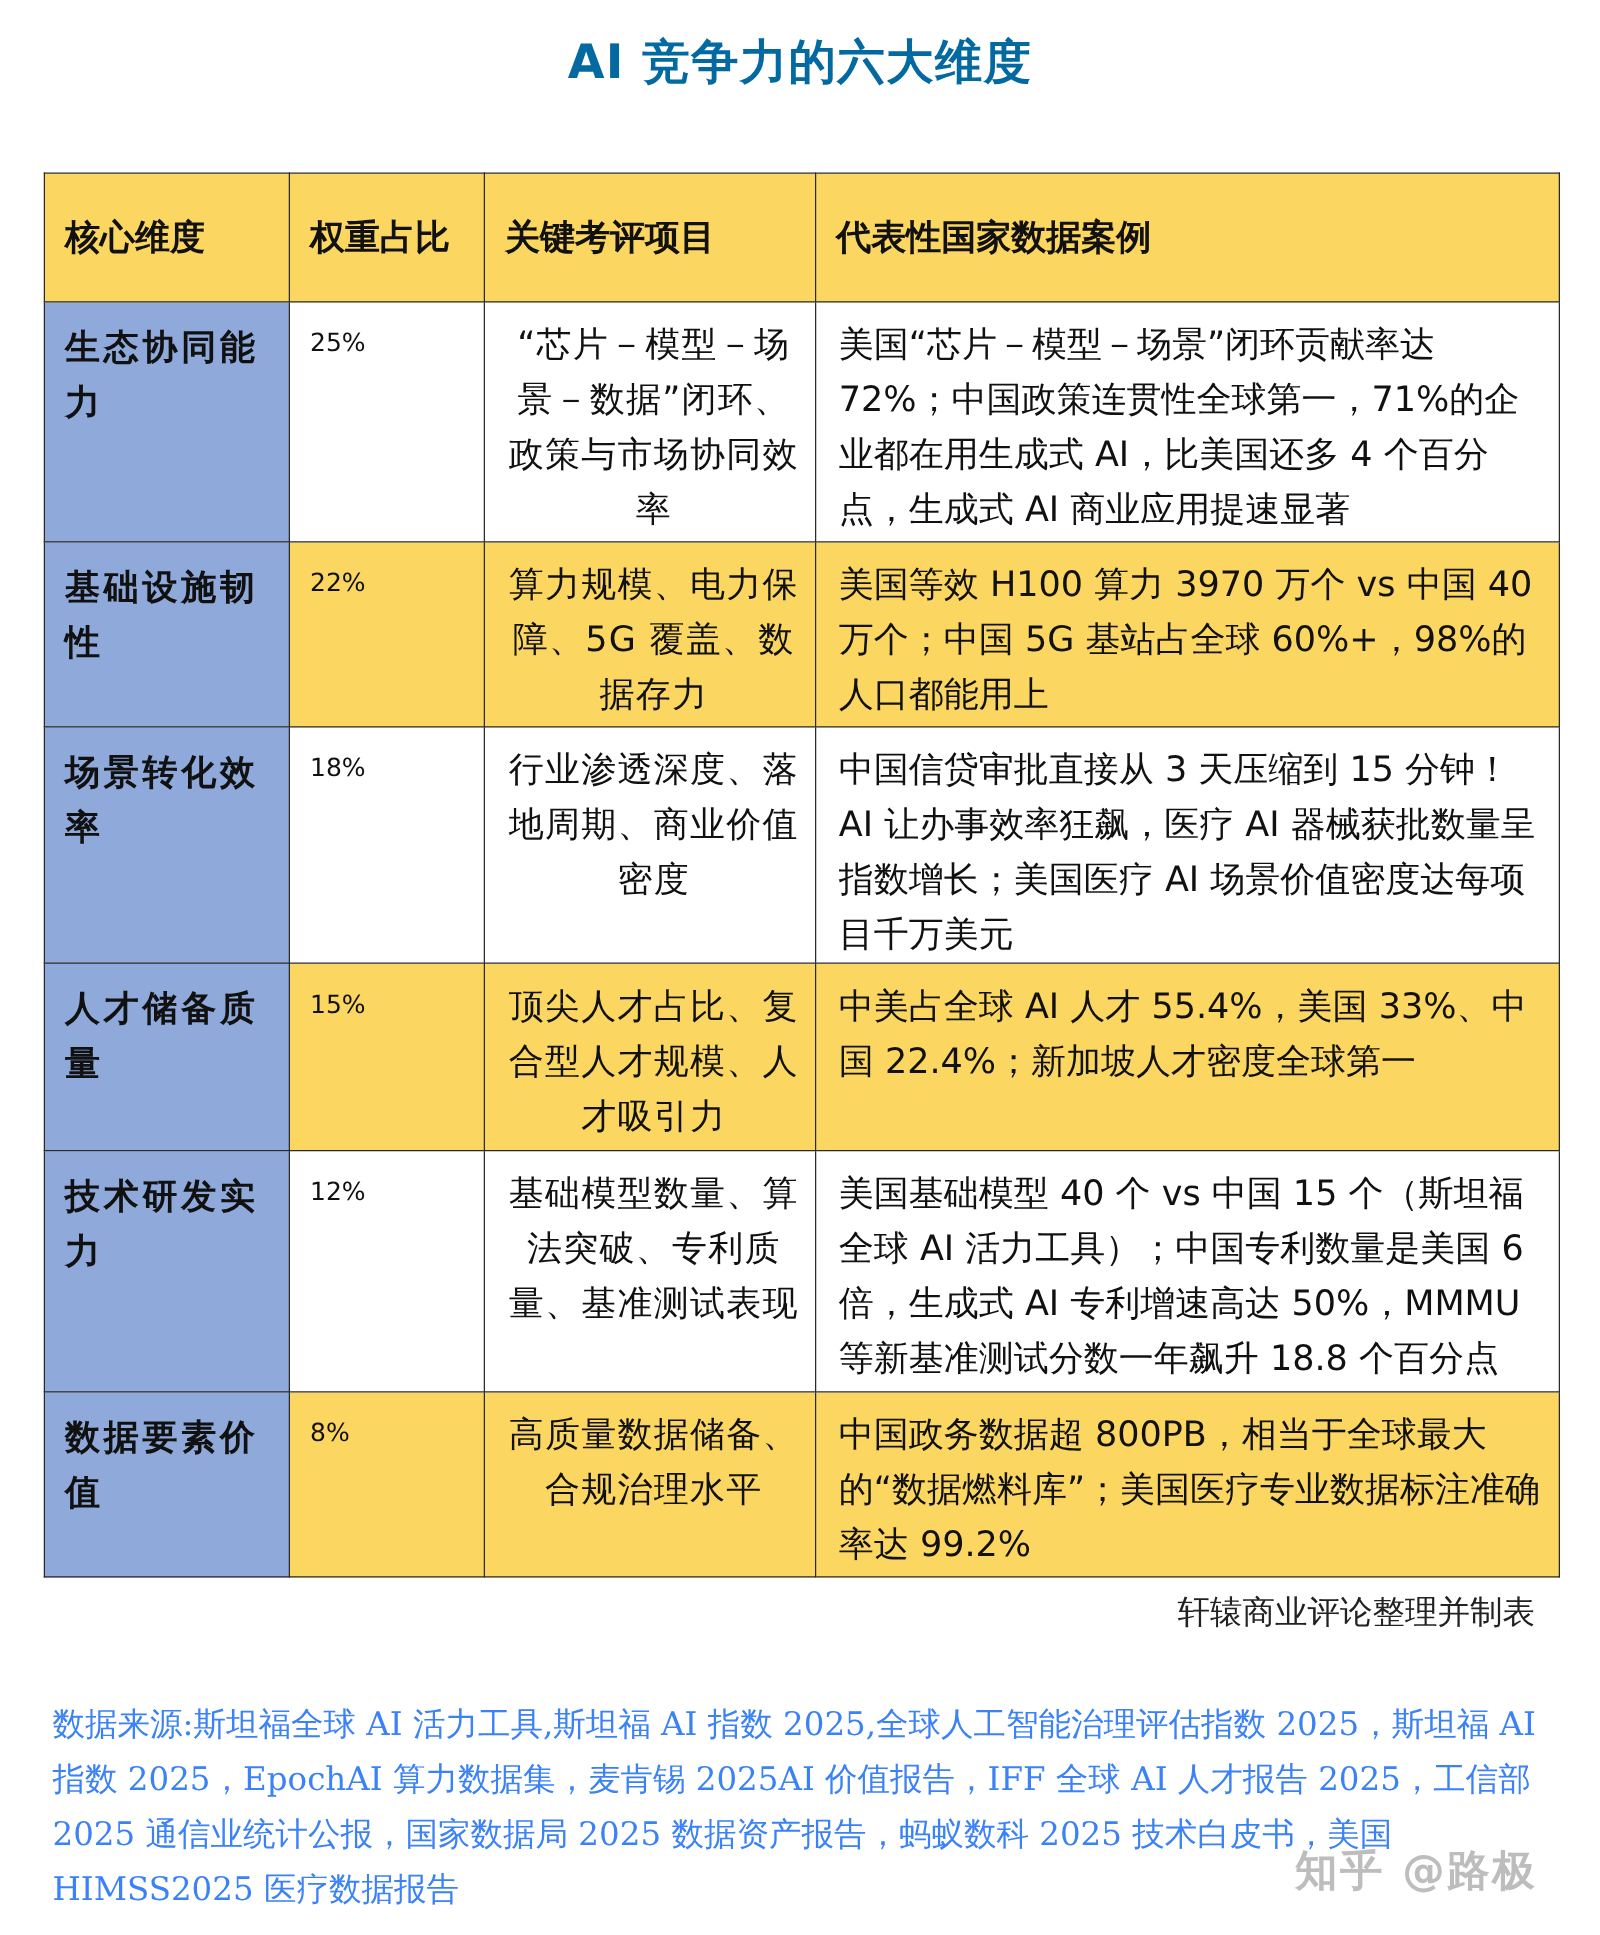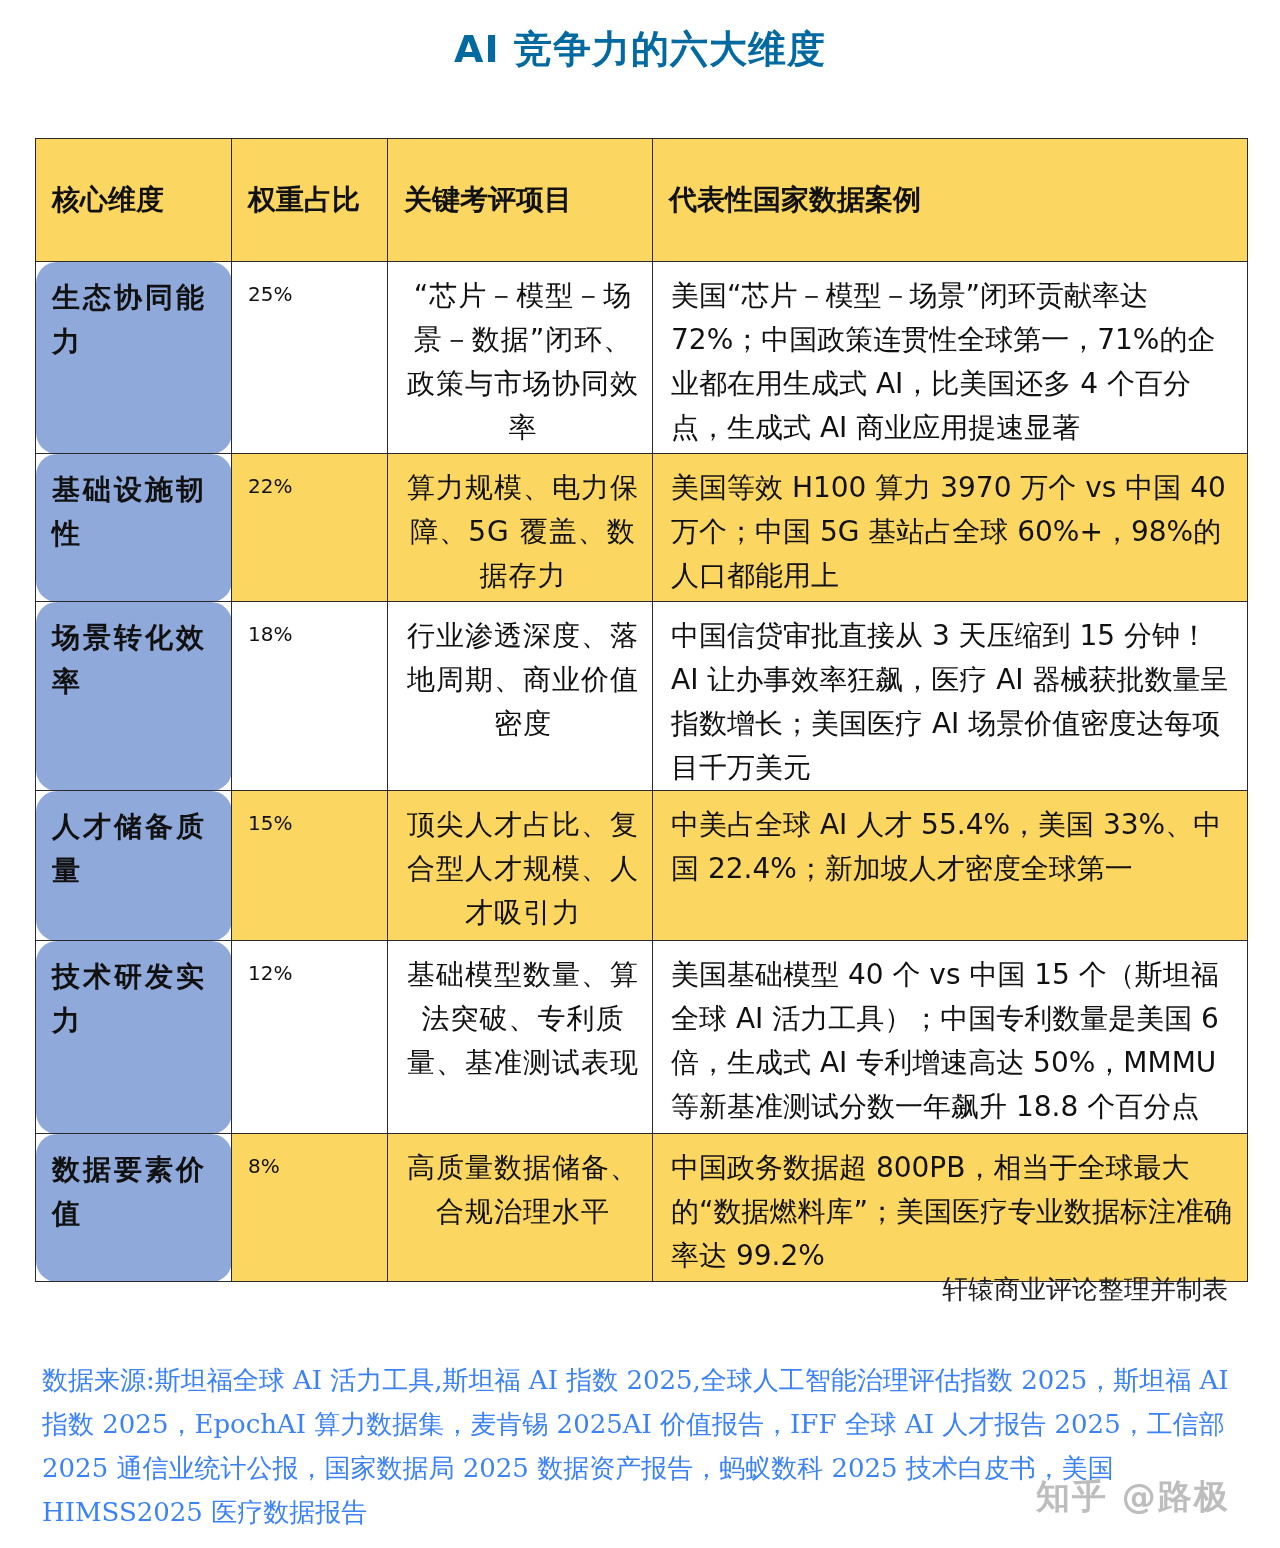--- a/index.html
+++ b/index.html
@@ -3,26 +3,26 @@
 <meta charset="utf-8">
 <style>
   html, body { margin: 0; padding: 0; background: #ffffff; }
   body { width: 1280px; height: 1548px; position: relative; overflow: hidden;
          font-family: "DejaVu Sans", "Liberation Sans", sans-serif; color: #111; }
   .title { position: absolute; top: 24px; left: 0; width: 1280px; text-align: center;
            font-size: 38px; font-weight: bold; letter-spacing: 1px; color: #0369a1; }
   table.main { position: absolute; left: 35px; top: 138px; width: 1212px;
                border-collapse: collapse; table-layout: fixed; }
   table.main td, table.main th { border: 1.5px solid #2a2a2a; vertical-align: top;
-               padding: 10px; }
+               padding: 0; }
   table.main th { background: #fbd661; height: 102px; vertical-align: middle;
                text-align: left; font-size: 28px; font-weight: bold; padding-left: 16px; }
   .c1 { width: 196px; } .c2 { width: 156px; } .c3 { width: 265px; } .c4 { width: 595px; }
   td.dim { background: #8fa9da; font-size: 28px; font-weight: bold; line-height: 44px;
-           padding: 14px 12px 0 16px !important; letter-spacing: 3px; border-radius: 21px; }
+           padding: 14px 12px 0 16px !important; letter-spacing: 3px; }
   td.weight { font-size: 20px; padding: 16px 0 0 16px !important; line-height: 32px; }
   td.items { font-size: 28px; line-height: 44px; padding: 12px 10px 0 16px !important;
              letter-spacing: 1px; text-align: center; }
   td.cases { font-size: 28px; line-height: 44px; padding: 12px 12px 0 18px !important; }
   tr.white td.weight, tr.white td.items, tr.white td.cases { background: #ffffff; }
   tr.yellow td.weight, tr.yellow td.items, tr.yellow td.cases { background: #fbd661; }
   .credit { position: absolute; top: 1272px; right: 52px; font-size: 26px; color: #222; }
   .sources { position: absolute; top: 1358px; left: 42px; width: 1200px;
              font-family: "DejaVu Serif", "Liberation Serif", serif; font-size: 26px;
              line-height: 44px; color: #3b82f6; }

